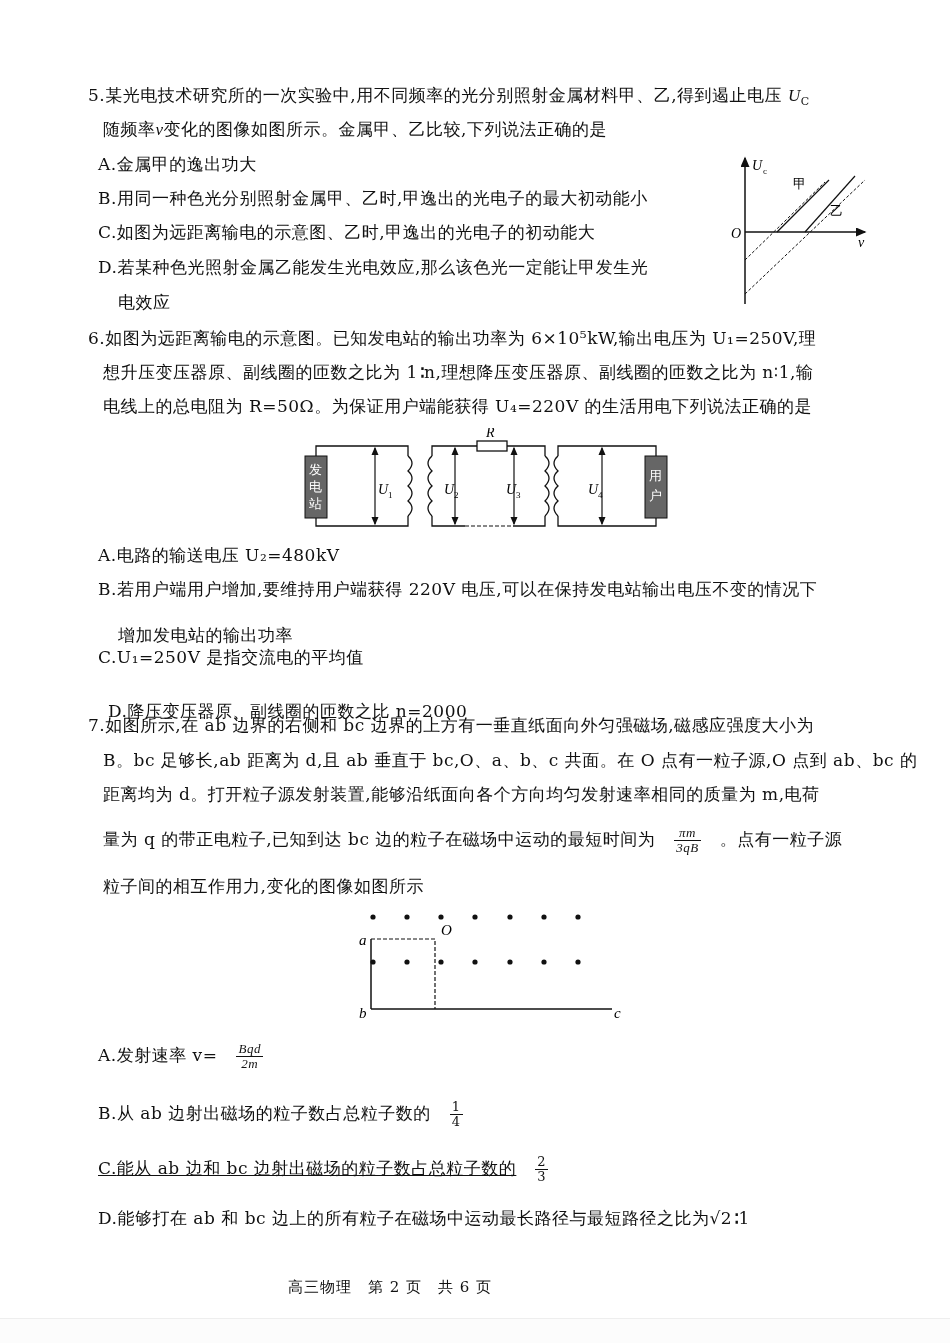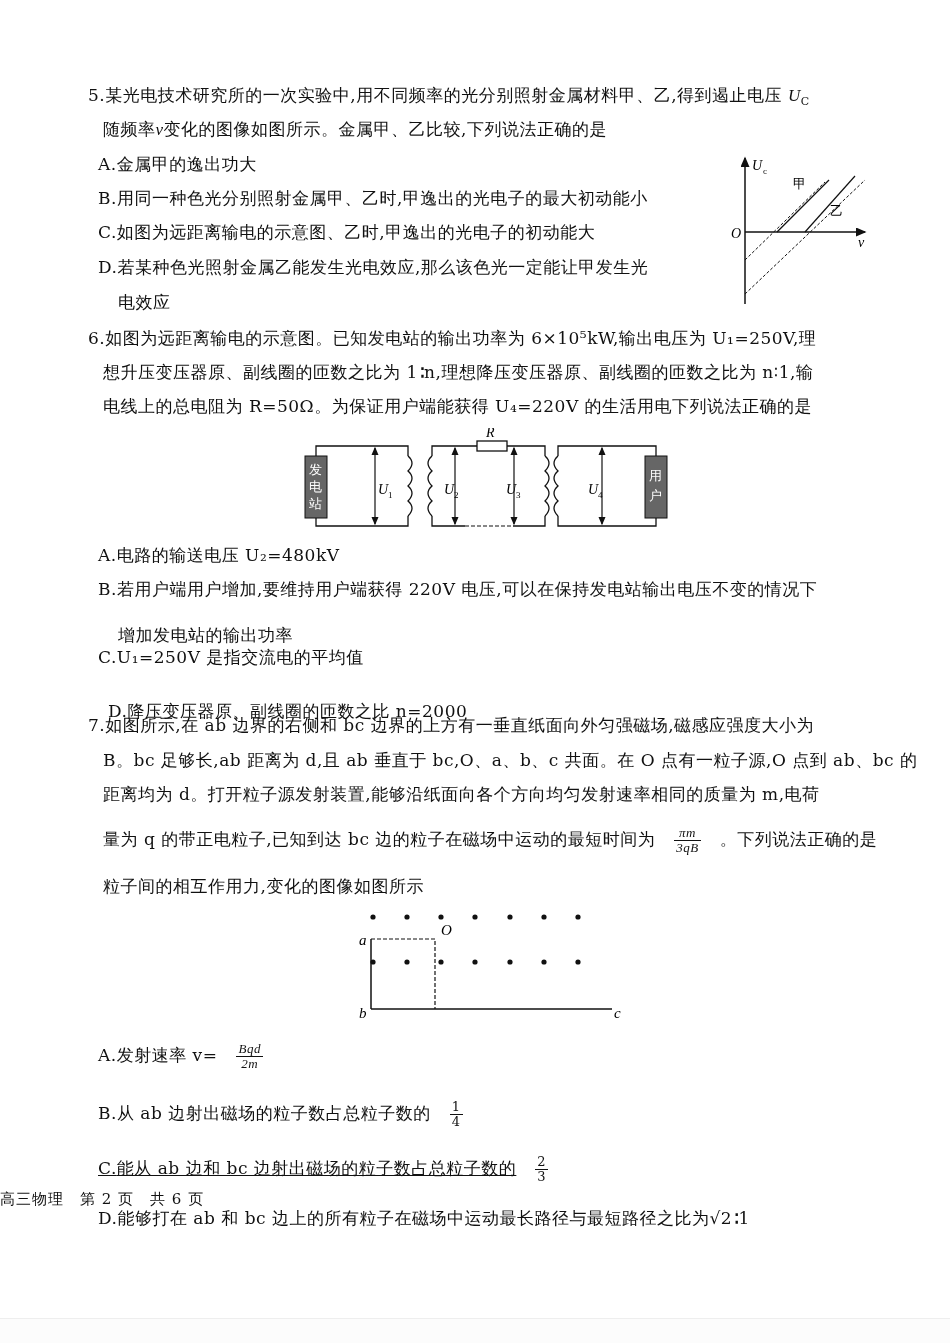--- a/index.html
+++ b/index.html
@@ -14,21 +14,21 @@
   }
   .it { font-style: italic; font-family: "Liberation Serif", "DejaVu Serif", serif; }
   sub, sup { font-size: 11px; }
   .frac {
     display: inline-block; vertical-align: middle; text-align: center;
     font-size: 13px; line-height: 14px; margin: 0 19px;
   }
   .frac .num { display: block; border-bottom: 1px solid #111; padding: 0 2px; }
   .frac .den { display: block; padding: 0 2px; }
   .footer {
-    position: absolute; left: 0; width: 780px; top: 1190px; text-align: left;
+    position: absolute; left: 0; width: 780px; top: 1278px; text-align: center;
     font-size: 15px; letter-spacing: 1px;
   }
   .bottom-bar {
     position: absolute; left: 0; top: 1318px; width: 950px; height: 25px;
     background: #fcfcfc; border-top: 1px solid #eee;
   }
   svg text { font-family: "Liberation Serif", "DejaVu Serif", serif; }
 </style>
 </head>
 <body>
@@ -155,21 +155,21 @@
 <div class="line" style="left:88px;top:714px;">
   <span>7.</span><span>如图所示,在 ab 边界的右侧和 bc 边界的上方有一垂直纸面向外匀强磁场,磁感应强度大小为</span>
 </div>
 <div class="line" style="left:103px;top:749px;">
   <span>B。bc 足够长,ab 距离为 d,且 ab 垂直于 bc,O、a、b、c 共面。在 O 点有一粒子源,O 点到 ab、bc 的</span>
 </div>
 <div class="line" style="left:103px;top:783px;">
   <span>距离均为 d。打开粒子源发射装置,能够沿纸面向各个方向均匀发射速率相同的质量为 m,电荷</span>
 </div>
 <div class="line" style="left:103px;top:826px;">
-  <span>量为 q 的带正电粒子,已知到达 bc 边的粒子在磁场中运动的最短时间为</span><span class="frac it"><span class="num">πm</span><span class="den">3qB</span></span><span>。下列说法正确的是</span>
+  <span>量为 q 的带正电粒子,已知到达 bc 边的粒子在磁场中运动的最短时间为</span><span class="frac it"><span class="num">πm</span><span class="den">3qB</span></span><span>。点有一粒子源</span>
 </div>
 <div class="line" style="left:103px;top:875px;">
   <span>粒子间的相互作用力,变化的图像如图所示</span>
 </div>
 
 <svg style="position:absolute;left:350px;top:905px;" width="280" height="115" viewBox="0 0 280 115">
   <g fill="#111">
     <circle cx="23" cy="12" r="2.6"></circle>
       <circle cx="57" cy="12" r="2.6"></circle>
       <circle cx="91" cy="12" r="2.6"></circle>

